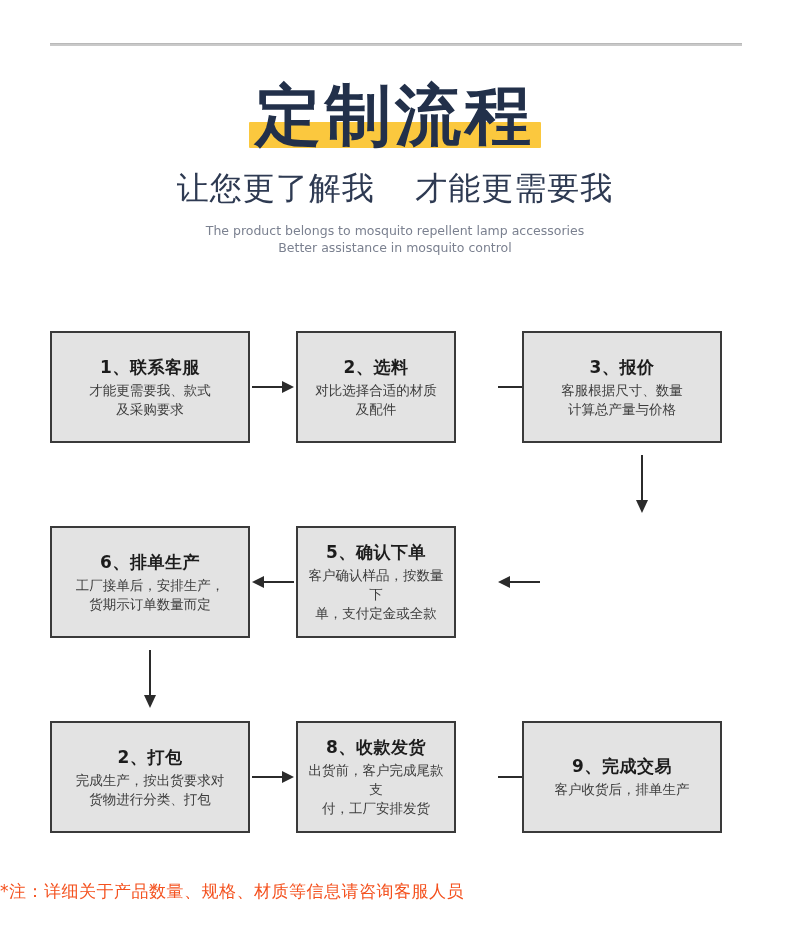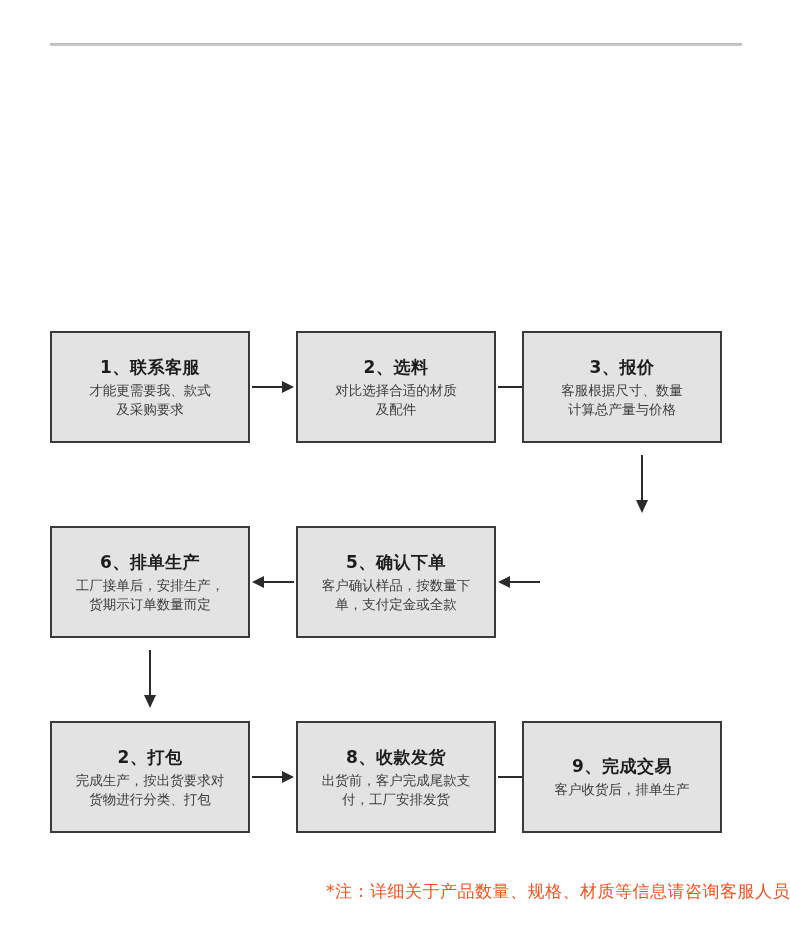--- a/index.html
+++ b/index.html
@@ -53,21 +53,21 @@
   .box{
     position:absolute;top:0;height:112px;
     background:#e3e3e3;
     border:2px solid #3a3a3a;
     box-sizing:border-box;
     display:flex;flex-direction:column;
     align-items:center;justify-content:center;
     padding:0 6px;
   }
   .box.c1{left:50px;width:200px;}
-  .box.c2{left:296px;width:200px;}
+  .box.c2{left:296px;width:160px;}
   .box.c3{left:522px;width:200px;}
 
   .box-title{
     font-size:17px;font-weight:bold;color:#1c1c1c;
     letter-spacing:0.5px;line-height:22px;margin-bottom:3px;
     white-space:nowrap;
   }
   .box-desc{
     font-size:13.5px;color:#3d3d3d;line-height:19px;text-align:center;
     letter-spacing:0px;
@@ -107,32 +107,49 @@
   .arrow-v .head{
     position:absolute;left:0;top:45px;width:0;height:0;
     border-left:6px solid transparent;border-right:6px solid transparent;
     border-top:13px solid #2b2b2b;
   }
   .arrow-v.right-down{left:636px;top:455px;}
   .arrow-v.left-down{left:144px;top:650px;}
 
   
   .footer{
-    position:absolute;left:0;top:880px;width:790px;text-align:right;
+    position:absolute;left:0;top:880px;width:790px;text-align:left;
     color:#F4511E;font-size:17px;letter-spacing:0.5px;
     font-weight:normal;
   }
 </style>
 </head>
 <body>
 
 <div class="page">
 
   <div class="top-rule"></div>
 
+  <div class="header">
+    <div class="title-wrap">
+      <div class="title-hl"></div>
+      <div class="title">定制流程</div>
+    </div>
+
+    <div class="subtitle">
+      <span>让您更了解我</span>
+      <span class="sub-gap"></span>
+      <span>才能更需要我</span>
+    </div>
+
+    <div class="en-lines">
+      <div>The product belongs to mosquito repellent lamp accessories</div>
+      <div>Better assistance in mosquito control</div>
+    </div>
+  </div>
 
   <div class="flow">
 
     <div class="row">
       <div class="box c1">
         <div class="box-title">1、联系客服</div>
         <div class="box-desc">才能更需要我、款式</div>
         <div class="box-desc">及采购要求</div>
       </div>
 

